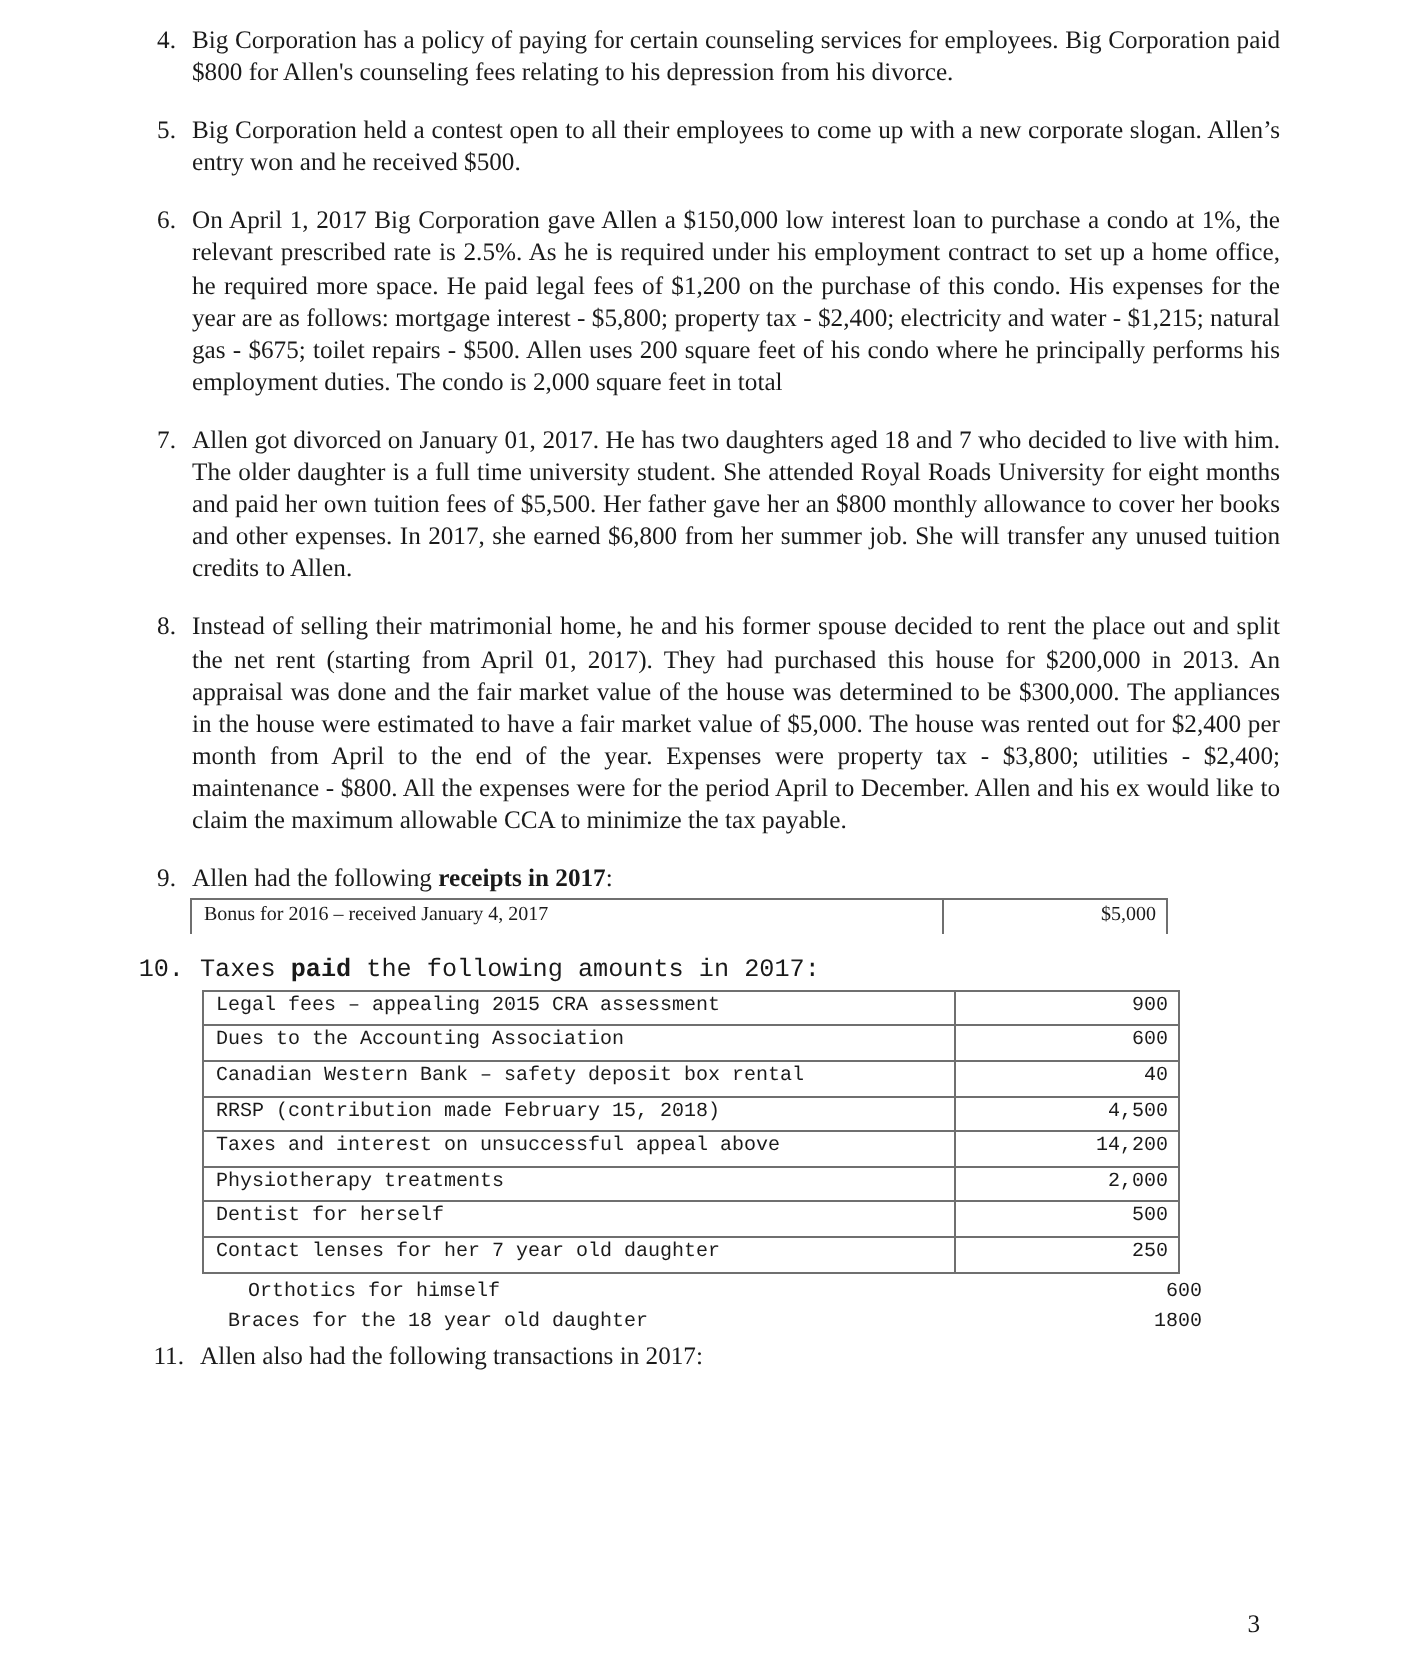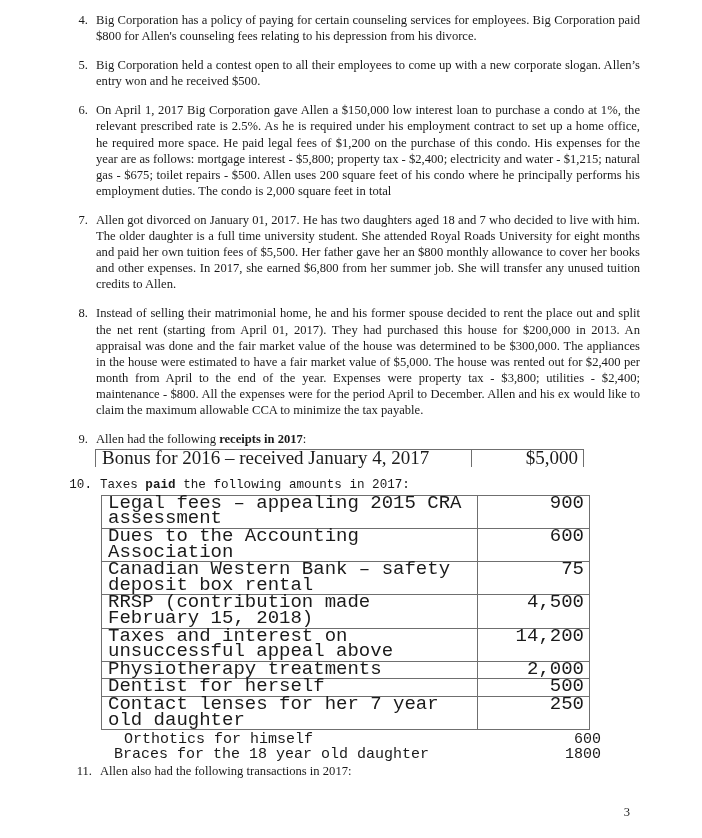--- a/index.html
+++ b/index.html
@@ -51,41 +51,41 @@
   .item .body { display: block; }
   .item.justify .body { text-align: justify; text-align-last: left; }
 
   b { font-weight: bold; }
 
   
   .tbl-wrap { margin-top: 2px; }
   table.money {
     border-collapse: collapse;
     table-layout: fixed;
-    font-size: 19px;
+    font-size: 10px;
     line-height: 15.6px;
   }
   table.money td {
     border: 1px solid #6f6f6f;
     padding: 0px 5px 1px 6px;
     vertical-align: top;
   }
   table.money td.desc { width: 364px; text-align: left; }
   table.money td.amt  { width: 100px; text-align: right; }
   table.money td.nb-bottom { border-bottom: none; }
   table.money td.nb-top { border-top: none; }
 
   
   .tbl9 { margin-left: -1px; }
   .tbl10 { margin-left: 1px; }
 
   
   .loose-row {
     position: relative;
-    font-size: 15px;
+    font-size: 10px;
     line-height: 15px;
     height: 15px;
   }
   .loose-row .lbl { position: absolute; top: 0; }
   .loose-row .val { position: absolute; top: 0; right: 0; text-align: right; }
   .loose-list { position: relative; width: 500px; margin-left: 1px; margin-top: 2px; }
 
   
   .page-number {
     position: absolute;
@@ -150,21 +150,21 @@
             <tr>
               <td class="desc">Legal fees – appealing 2015 CRA assessment</td>
               <td class="amt">900</td>
             </tr>
             <tr>
               <td class="desc">Dues to the Accounting Association</td>
               <td class="amt">600</td>
             </tr>
             <tr>
               <td class="desc">Canadian Western Bank – safety deposit box rental</td>
-              <td class="amt">75</td>
+              <td class="amt">40</td>
             </tr>
             <tr>
               <td class="desc">RRSP (contribution made February 15, 2018)</td>
               <td class="amt">4,500</td>
             </tr>
             <tr>
               <td class="desc">Taxes and interest on unsuccessful appeal above</td>
               <td class="amt">14,200</td>
             </tr>
             <tr>

